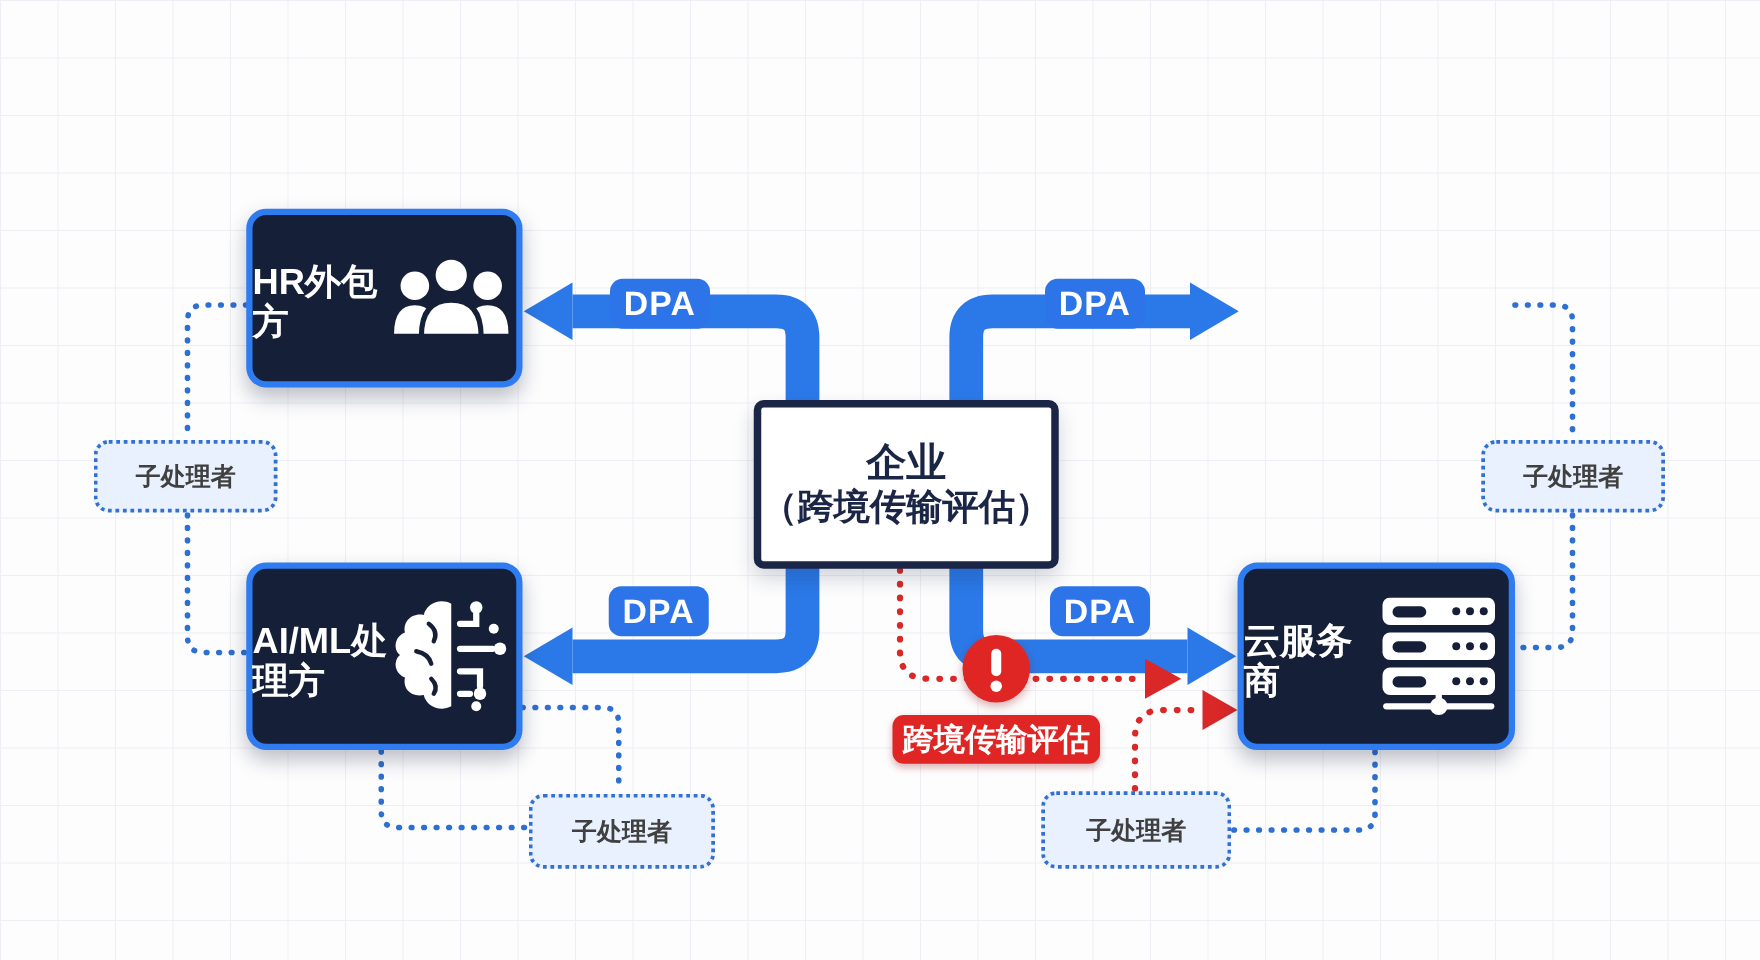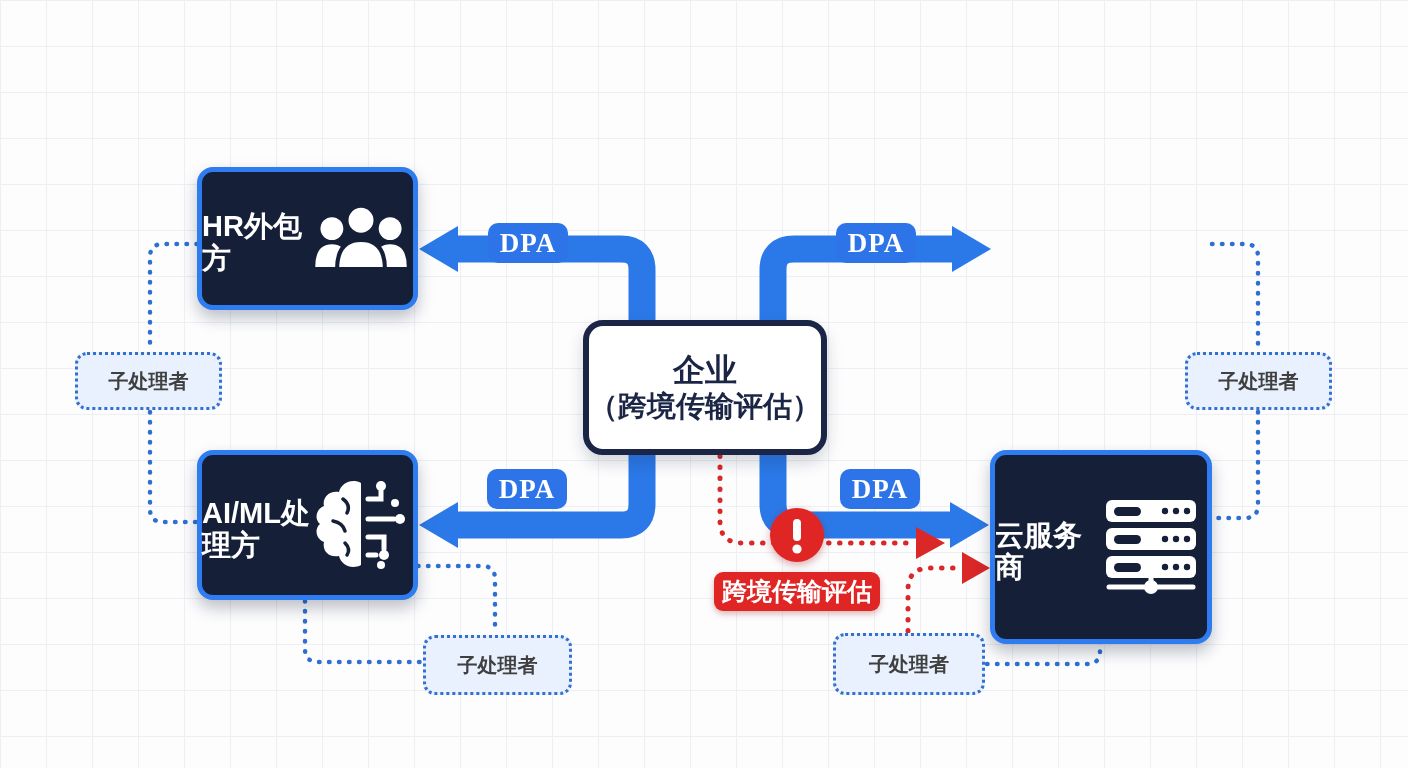--- a/index.html
+++ b/index.html
@@ -19,31 +19,31 @@
   svg.connectors{position:absolute;left:0;top:0;z-index:1;}
   .node{
     position:absolute;z-index:3;background:#152038;border:5px solid #2e7cf0;
     border-radius:16px;box-sizing:border-box;display:flex;flex-direction:row;
     align-items:center;justify-content:flex-start;
     box-shadow:0 8px 16px rgba(21,32,56,.28);
   }
   .node .node-label{color:#fff;font-size:29px;font-weight:700;margin-top:9px;line-height:1.1;}
   .node .node-icon{flex:1;display:flex;align-items:center;justify-content:center;width:100%;}
   .center-node{
-    position:absolute;left:583px;top:320px;width:244px;height:135px;z-index:3;
-    background:#fff;border:6px solid #1b2545;border-radius:20px;box-sizing:border-box;
+    position:absolute;left:603px;top:320px;width:244px;height:135px;z-index:3;
+    background:#fff;border:6px solid #1b2545;border-radius:8px;box-sizing:border-box;
     display:flex;flex-direction:column;align-items:center;justify-content:center;
     box-shadow:0 8px 16px rgba(21,32,56,.18);
   }
   .center-node .l1{font-size:32px;font-weight:800;color:#1b2545;line-height:1.2;}
   .center-node .l2{font-size:29px;font-weight:800;color:#1b2545;line-height:1.2;}
   .dpa-pill{
     position:absolute;z-index:4;width:80px;height:40px;border-radius:10px;
     background:#2d74e8;color:#fff;font-size:27px;font-weight:800;letter-spacing:1px;
-    display:flex;align-items:center;justify-content:center;font-family:Liberation Serif, serif;
+    display:flex;align-items:center;justify-content:center;
   }
   .sub-label{
     position:absolute;z-index:3;background:#e8f1fd;border:3px dotted #3470cf;border-radius:12px;
     box-sizing:border-box;color:#404040;font-size:20px;font-weight:700;
     display:flex;align-items:center;justify-content:center;
   }
   .warn-circle{
     position:absolute;left:770px;top:508px;width:54px;height:54px;border-radius:50%;
     background:#e02525;z-index:5;display:flex;align-items:center;justify-content:center;
     box-shadow:0 3px 8px rgba(150,20,20,.35);
@@ -135,21 +135,21 @@
           <circle cx="68" cy="9" r="5"></circle>
           <circle cx="87" cy="42" r="5"></circle>
           <circle cx="71" cy="78" r="5"></circle>
           <circle cx="68" cy="88" r="4"></circle>
           <circle cx="82" cy="26" r="4"></circle>
         </g>
       </svg>
     </div>
   </div>
 
-  <div class="node" style="left:990px;top:450px;width:222px;height:194px;">
+  <div class="node" style="left:990px;top:450px;width:222px;height:150px;">
     <div class="node-label">云服务商</div>
     <div class="node-icon">
       <svg width="112" height="94" viewBox="0 0 112 94">
         <g fill="#fff">
           <rect x="11" y="0" width="90" height="22" rx="6"></rect>
           <rect x="11" y="28" width="90" height="22" rx="6"></rect>
           <rect x="11" y="56" width="90" height="22" rx="6"></rect>
         </g>
         <g fill="#152038">
           <rect x="19" y="7" width="27" height="9" rx="4.5"></rect>

